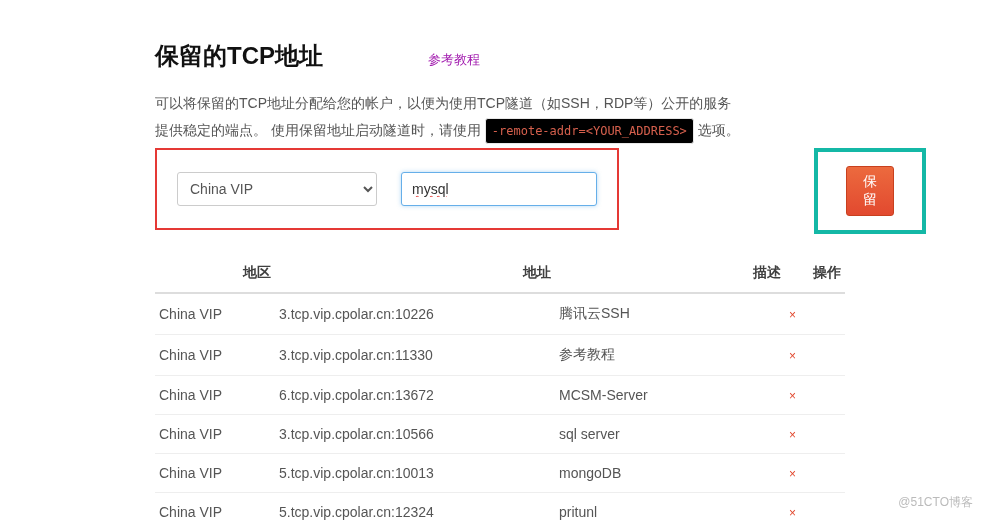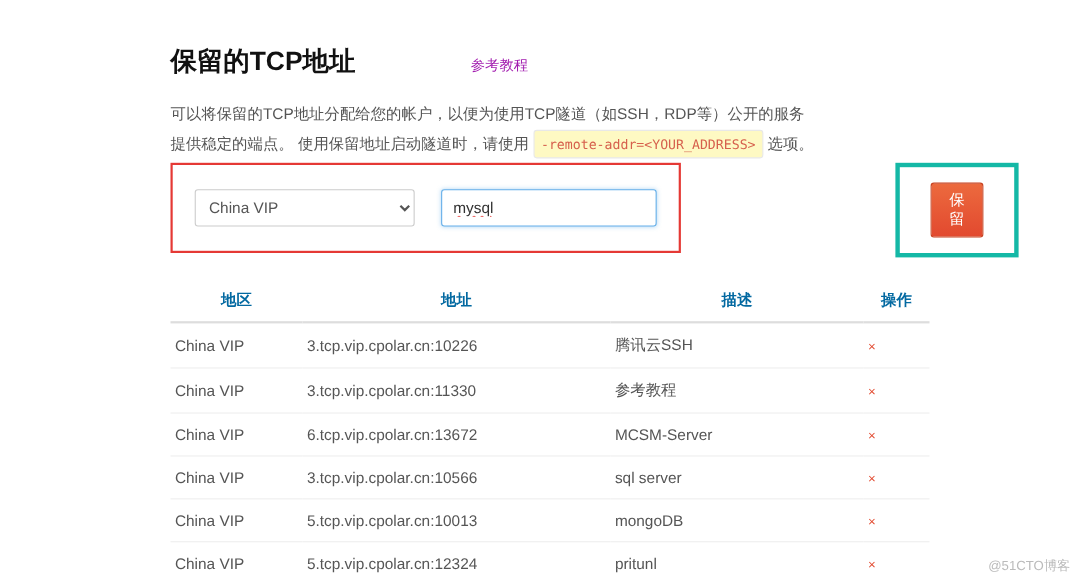--- a/index.html
+++ b/index.html
@@ -2,36 +2,36 @@
 <html><head>
   <meta charset="utf-8">
   <style>
     * { box-sizing: border-box; margin: 0; padding: 0; }
     body { font-family: "Microsoft YaHei", Arial, sans-serif; background: #fff; color: #333; width: 981px; height: 531px; position: relative; }
     .container { padding: 40px 155px 0 155px; }
     .header-row { display: flex; align-items: baseline; gap: 105px; margin-bottom: 18px; }
     .page-title { font-size: 24px; font-weight: bold; color: #111; }
     .tutorial-link { color: #a21caf; font-size: 13px; }
     .description { font-size: 14px; color: #555; line-height: 1.9; margin-bottom: 4px; }
-    .code-chip { display: inline-block; background: #fef9c3; border: 1px solid #e8e8e8; border-radius: 3px; color: #d6604d; font-family: Consolas, monospace; font-size: 12px; padding: 1px 6px; }
+    .code-chip { display: inline-block; background: #000000; border: 1px solid #e8e8e8; border-radius: 3px; color: #d6604d; font-family: Consolas, monospace; font-size: 12px; padding: 1px 6px; }
     .form-row { display: flex; gap: 195px; margin-bottom: 22px; align-items: flex-start; }
     .box-left { border: 2px solid #e53935; padding: 22px 20px; display: flex; gap: 24px; align-items: center; width: 515px; }
     .box-right { border: 4px solid #14b8a6; padding: 14px 28px; display: flex; align-items: center; justify-content: center; }
     .region-select { width: 200px; height: 34px; border: 1px solid #ccc; border-radius: 3px; padding: 0 8px; font-size: 14px; background: #fff; color: #555; }
     .desc-input { width: 196px; height: 34px; border: 1px solid #66afe9; border-radius: 3px; padding: 0 10px; font-size: 14px; outline: none; color: #333; box-shadow: 0 0 4px rgba(102,175,233,.5); text-decoration: underline; text-decoration-style: wavy; text-decoration-color: #e53935; text-decoration-thickness: 1px; }
     .reserve-btn { background: linear-gradient(#ec6a3e,#e2492f); color: #fff; border: 1px solid #c8401e; border-radius: 3px; padding: 6px 16px; font-size: 14px; cursor: pointer; }
     table { width: 100%; border-collapse: collapse; table-layout: fixed; }
-    th { text-align: center; font-size: 14px; font-weight: bold; padding: 8px 4px 10px; border-bottom: 2px solid #ddd; color: #0369a1; }
+    th { text-align: right; font-size: 14px; font-weight: bold; padding: 8px 4px 10px; border-bottom: 2px solid #ddd; color: #404040; }
     td { font-size: 14px; padding: 11px 4px; border-bottom: 1px solid #eee; color: #555; }
     .col-region { width: 120px; }
     .col-addr { width: 280px; }
     .col-desc { width: 230px; }
     .col-action { width: 60px; }
     .del-icon { color: #e2492f; font-size: 12px; cursor: pointer; }
-    .watermark { position: absolute; right: 8px; bottom: 8px; font-size: 12px; color: #bbb; }
+    .watermark { position: absolute; right: 8px; bottom: 20px; font-size: 12px; color: #bbb; }
   </style>
 </head>
 <body>
 
 <div class="container">
   <div class="header-row">
     <h1 class="page-title">保留的TCP地址</h1>
     <a class="tutorial-link">参考教程</a>
   </div>
   <p class="description">

